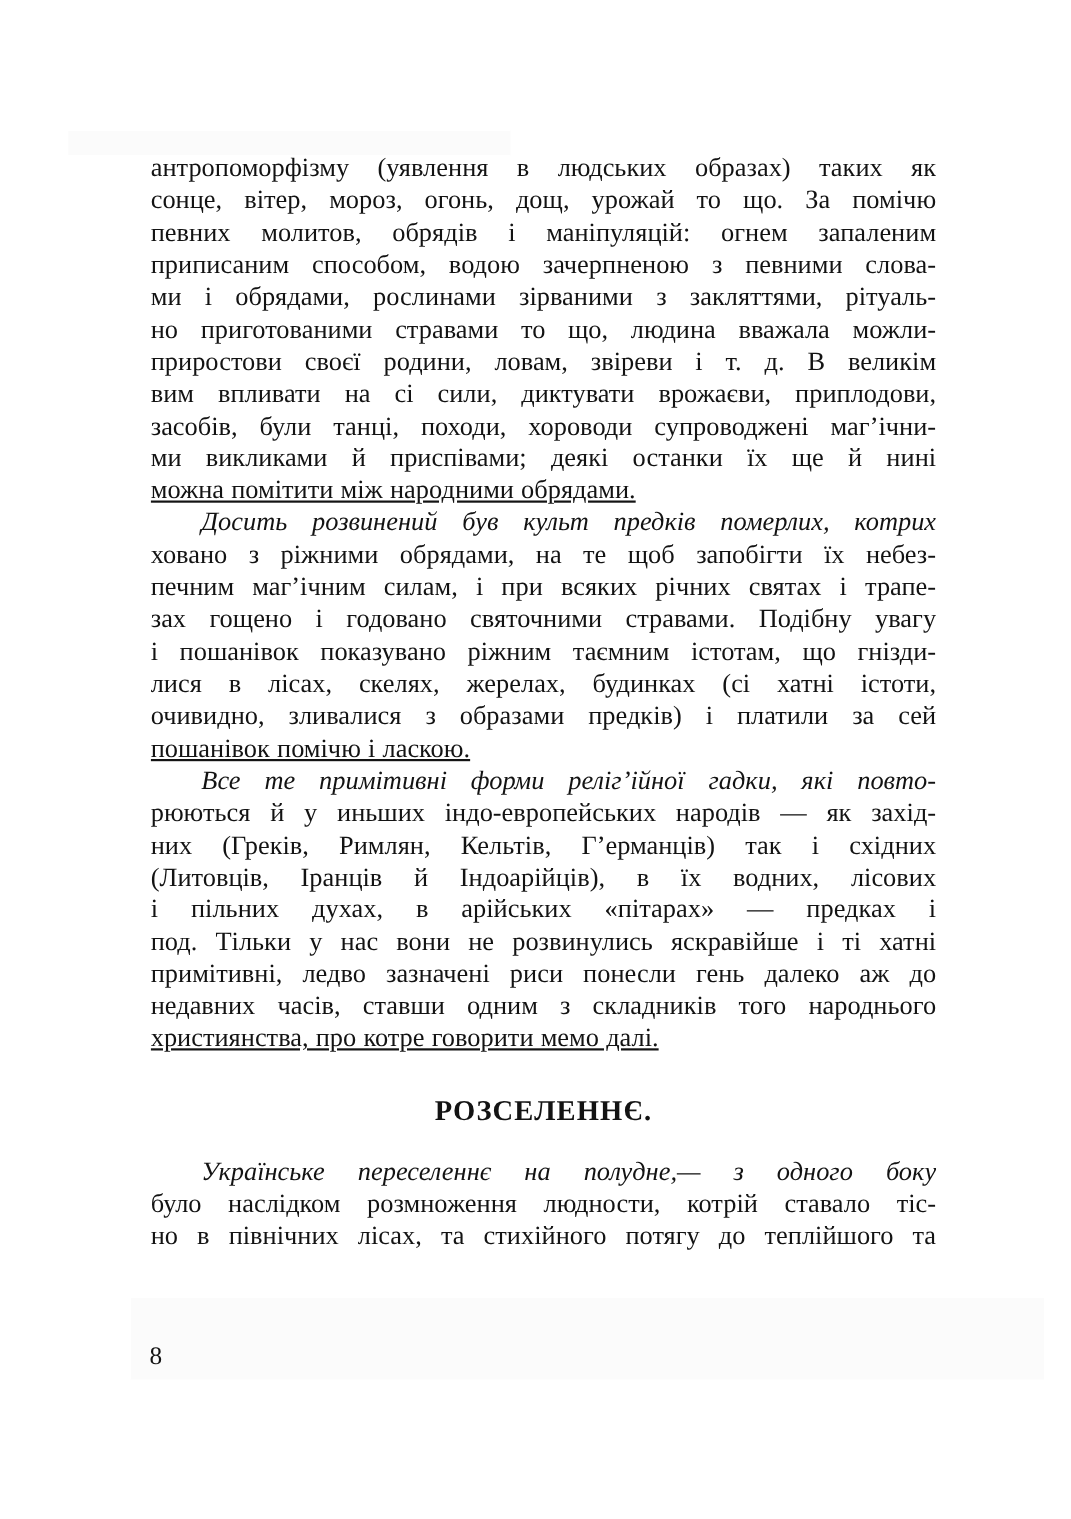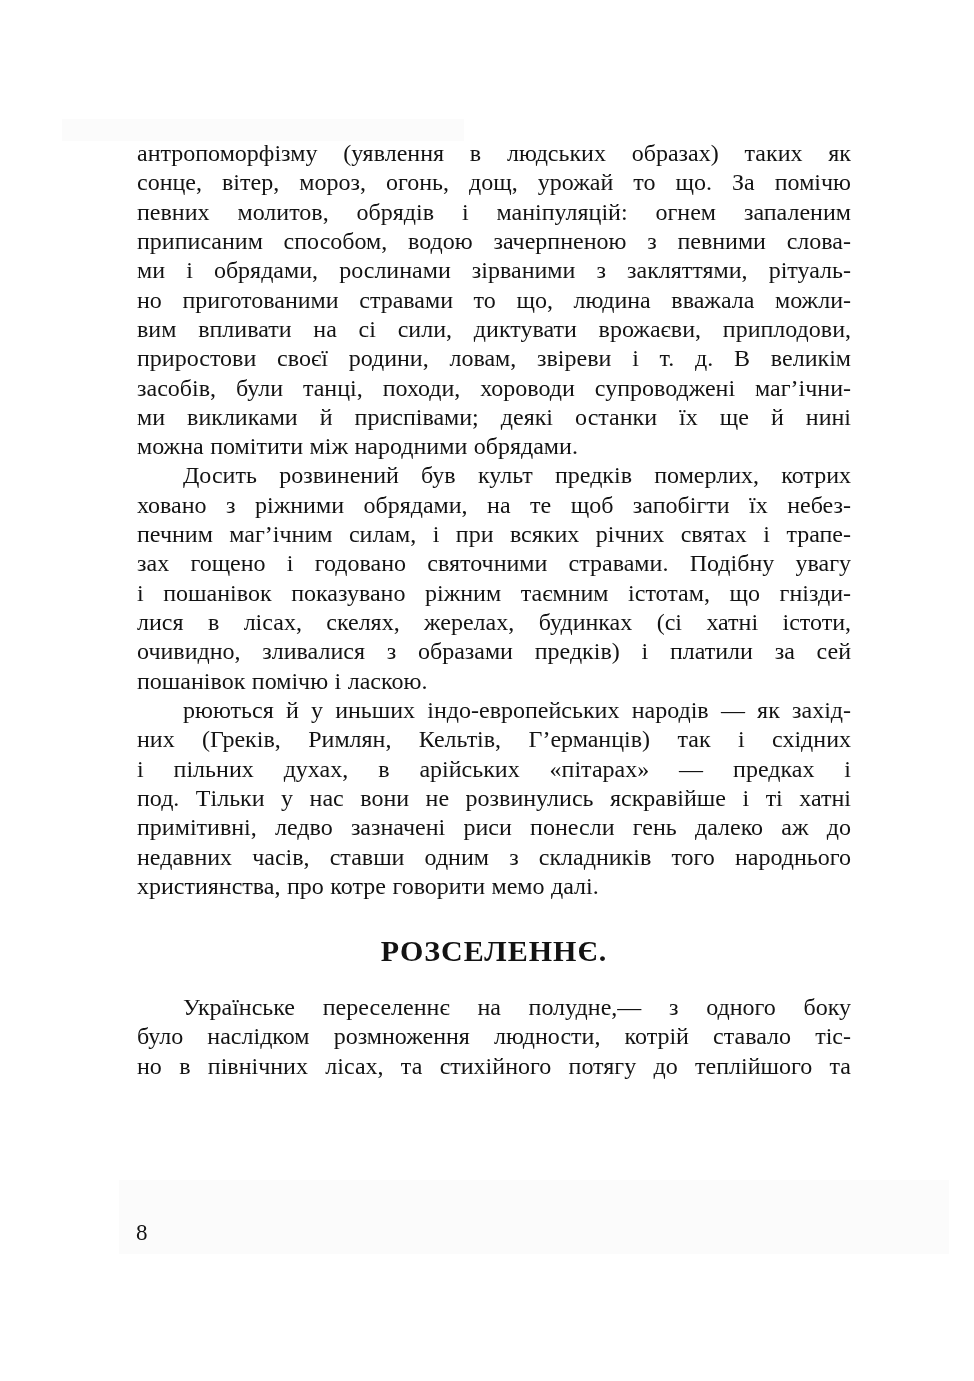--- a/index.html
+++ b/index.html
@@ -28,31 +28,33 @@
     height:29.32px;
     line-height:29.32px;
     text-align:justify;
     text-align-last:justify;
     overflow:hidden;
     white-space:normal;
     word-spacing:.5px;
   }
   .line.flush{
     text-align-last:left;
+    text-decoration:underline;
   }
   .paragraph.indent .line:first-child{
     text-indent:46px;
+    font-style:italic;
   }
   .heading{
     margin:32px 0 24px 0;
     height:36px;
     line-height:36px;
     text-align:center;
     font-weight:bold;
-    font-size:30px;
+    font-size:26px;
     letter-spacing:1px;
     color:var(--ink);
   }
   #page-number{
     position:absolute;
     left:136px;top:1220px;
     font-size:23px;
     line-height:26px;
     color:var(--ink);
   }
@@ -65,39 +67,41 @@
 
 <main>
   <div id="text-block">
       <div class="paragraph">
         <div class="line">антропоморфізму (уявлення в людських образах) таких як</div>
         <div class="line">сонце, вітер, мороз, огонь, дощ, урожай то що. За помічю</div>
         <div class="line">певних молитов, обрядів і маніпуляцій: огнем запаленим</div>
         <div class="line">приписаним способом, водою зачерпненою з певними слова-</div>
         <div class="line">ми і обрядами, рослинами зірваними з закляттями, рітуаль-</div>
         <div class="line">но приготованими стравами то що, людина вважала можли-</div>
+        <div class="line">приростови своєї родини, ловам, звіреви і т. д. В великім</div>
         <div class="line">вим впливати на сі сили, диктувати врожаєви, приплодови,</div>
-        <div class="line">приростови своєї родини, ловам, звіреви і т. д. В великім</div>
         <div class="line">засобів, були танці, походи, хороводи супроводжені маг’ічни-</div>
         <div class="line">ми викликами й приспівами; деякі останки їх ще й нині</div>
         <div class="line flush">можна помітити між народними обрядами.</div>
       </div>
       <div class="paragraph indent">
         <div class="line">Досить розвинений був культ предків померлих, котрих</div>
         <div class="line">ховано з ріжними обрядами, на те щоб запобігти їх небез-</div>
         <div class="line">печним маг’ічним силам, і при всяких річних святах і трапе-</div>
         <div class="line">зах гощено і годовано святочними стравами. Подібну увагу</div>
         <div class="line">і пошанівок показувано ріжним таємним істотам, що гнізди-</div>
         <div class="line">лися в лісах, скелях, жерелах, будинках (сі хатні істоти,</div>
         <div class="line">очивидно, зливалися з образами предків) і платили за сей</div>
         <div class="line flush">пошанівок помічю і ласкою.</div>
       </div>
       <div class="paragraph indent">
+        <div class="line">Все те примітивні форми реліг’ійної гадки, які повто-</div>
         <div class="line">рюються й у иньших індо-европейських народів — як захід-</div>
         <div class="line">них (Греків, Римлян, Кельтів, Г’ерманців) так і східних</div>
+        <div class="line">(Литовців, Іранців й Індоарійців), в їх водних, лісових</div>
         <div class="line">і пільних духах, в арійських «пітарах» — предках і</div>
         <div class="line">под. Тільки у нас вони не розвинулись яскравійше і ті хатні</div>
         <div class="line">примітивні, ледво зазначені риси понесли гень далеко аж до</div>
         <div class="line">недавних часів, ставши одним з складників того народнього</div>
         <div class="line flush">християнства, про котре говорити мемо далі.</div>
       </div>
       <h2 class="heading">РОЗСЕЛЕННЄ.</h2>
       <div class="paragraph indent">
         <div class="line">Українське переселеннє на полудне,— з одного боку</div>
         <div class="line">було наслідком розмноження людности, котрій ставало тіс-</div>

